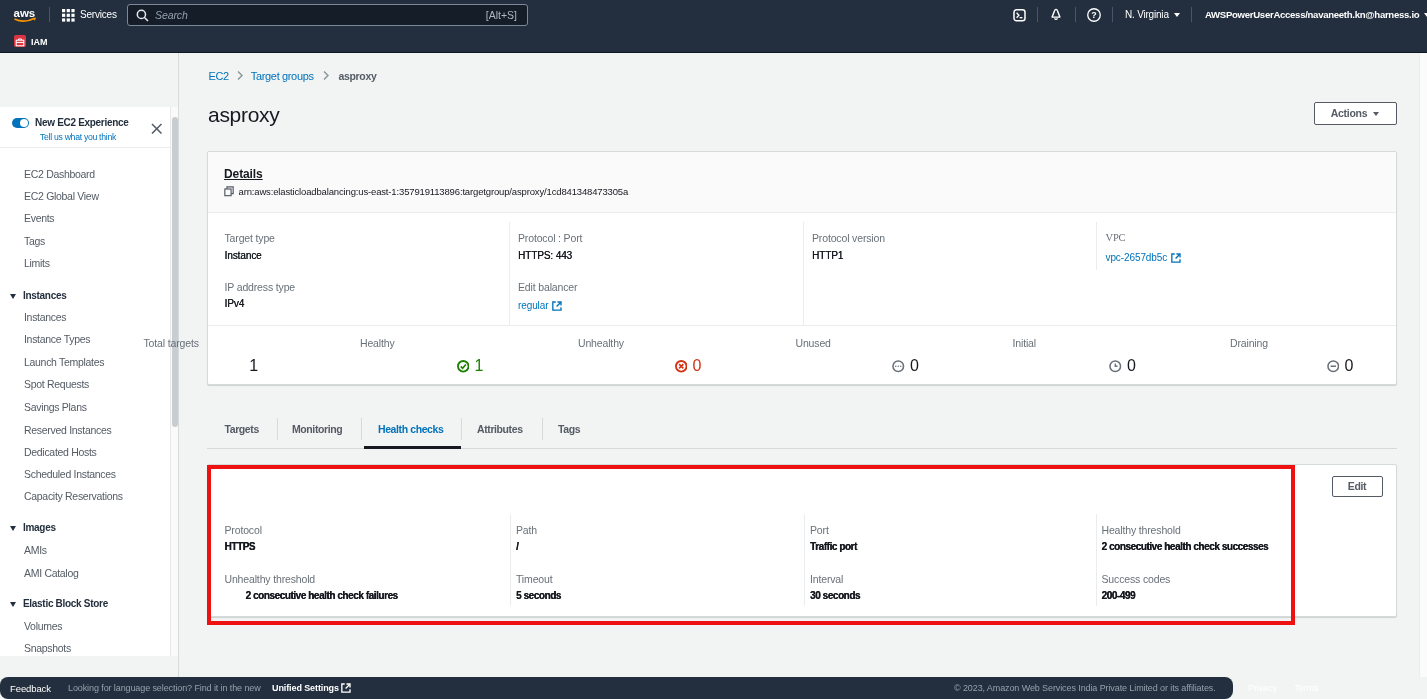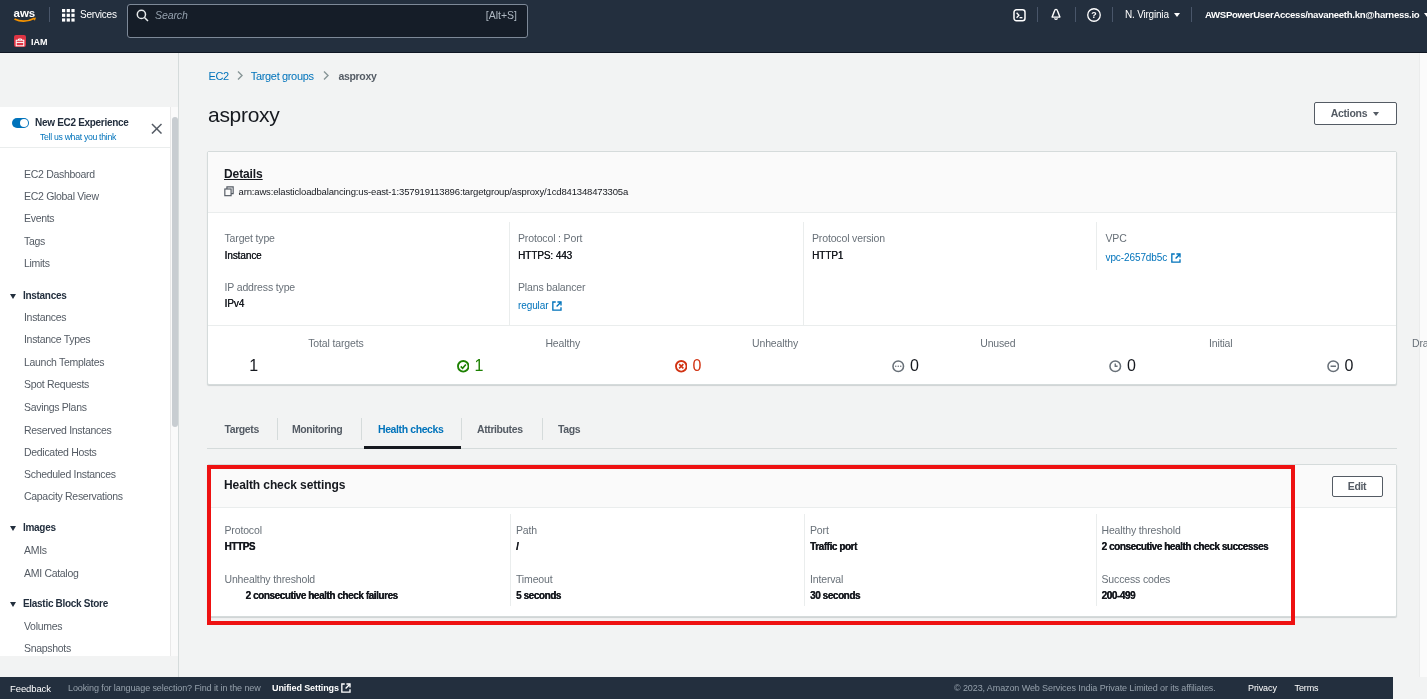--- a/index.html
+++ b/index.html
@@ -3,21 +3,21 @@
 <meta charset="utf-8">
 <style>
 * { margin:0; padding:0; box-sizing:border-box; }
 html,body { width:1427px; height:699px; overflow:hidden; }
 body { font-family:"Liberation Sans", sans-serif; background:#f2f3f3; position:relative; }
 .abs { position:absolute; }
 
 
 .hdr { position:absolute; left:0; top:0; width:1427px; height:53px; background:#232f3e; border-bottom:1px solid #0f1723; z-index:50; }
 .hdiv { position:absolute; width:1px; height:15px; top:7px; background:#49566a; }
-.searchbox { position:absolute; left:127px; top:4px; width:401px; height:34px; background:#151d28; border:1.5px solid #7d8998; border-radius:3px; }
+.searchbox { position:absolute; left:127px; top:4px; width:401px; height:22px; background:#151d28; border:1.5px solid #7d8998; border-radius:3px; }
 .searchbox .ph { position:absolute; left:27px; top:4px; font-style:italic; color:#94a0ad; font-size:10.5px; letter-spacing:-0.1px; }
 .searchbox .alt { position:absolute; right:10px; top:4px; color:#aeb8c2; font-size:10.5px; }
 .hr1txt { position:absolute; top:9px; color:#fff; font-size:10px; letter-spacing:-0.2px; white-space:nowrap; }
 .caret { display:inline-block; width:0; height:0; border-left:3.5px solid transparent; border-right:3.5px solid transparent; border-top:4.5px solid #fff; margin-left:5px; position:relative; top:-1px; }
 .iamicon { position:absolute; left:14px; top:35px; width:12px; height:12px; background:#dd3444; border-radius:2px; }
 
 
 .side { position:absolute; left:0; top:107px; width:170px; height:549px; background:#fff; }
 .sscroll { position:absolute; left:170px; top:107px; width:9px; height:549px; background:#fafafa; border-left:1px solid #e9e9e9; }
 .sthumb { position:absolute; left:172px; top:117px; width:6px; height:310px; background:#c8cdd1; border-radius:3px; }
@@ -41,35 +41,35 @@
 .card { position:absolute; left:207px; top:151px; width:1190px; background:#fff; border:1px solid #d5dbdb; border-radius:2px; box-shadow:0 1px 1px 0 rgba(0,28,36,0.15); }
 .card .chead { background:#fafafa; border-bottom:1px solid #eaeded; position:relative; }
 .ctitle { font-size:12px; font-weight:700; color:#16191f; letter-spacing:-0.1px; }
 .lbl { font-size:10.5px; color:#687078; line-height:12px; letter-spacing:-0.15px; }
 .val { font-size:10px; color:#16191f; line-height:12px; letter-spacing:-0.1px; text-shadow:0.3px 0 0 #16191f; }
 .val.b { font-weight:700; font-size:10px; letter-spacing:-0.45px; }
 a.lnk { color:#0073bb; text-decoration:none; font-size:10px; letter-spacing:-0.1px; }
 .vdiv { position:absolute; width:1px; background:#eaeded; }
 
 
-.slbl { position:absolute; width:220px; text-align:right; font-size:10.5px; color:#687078; letter-spacing:-0.15px; top:336.5px; }
+.slbl { position:absolute; width:220px; text-align:left; font-size:10.5px; color:#687078; letter-spacing:-0.15px; top:336.5px; }
 .sval { position:absolute; width:220px; text-align:center; top:357.5px; height:16px; line-height:16px; }
 .sval .num { font-size:16px; letter-spacing:-0.2px; }
 .sval svg { vertical-align:-2px; margin-right:5px; }
 
 
 .tab { position:absolute; top:423.5px; font-size:10.5px; font-weight:700; color:#545b64; letter-spacing:-0.4px; line-height:11px; }
 .tabdiv { position:absolute; top:418px; width:1px; height:22px; background:#d5dbdb; }
 .tabline { position:absolute; left:207px; top:448px; width:1190px; height:1px; background:#d5dbdb; }
 .tabactive { position:absolute; left:363.5px; top:445.5px; width:97.5px; height:3px; background:#16191f; }
 
 .redbox { position:absolute; left:206.8px; top:464.8px; width:1088.2px; height:159.8px; border:4.6px solid #ee1111; z-index:30; }
 
 
-.foot { position:absolute; left:0; top:677px; width:1393px; height:22px; background:#232f3e; font-size:9px; z-index:50; }
+.foot { position:absolute; left:0; top:677px; width:1233px; height:22px; background:#232f3e; font-size:9px; z-index:50;border-radius:8px; }
 .foot .g { color:#95a0ab; }
 .foot span { position:absolute; top:6px; letter-spacing:-0.1px; }
 
 .extlnk { display:inline-block; vertical-align:-2px; margin-left:4px; }
 </style>
 </head>
 <body>
 
 <div class="hdr">
 
@@ -197,31 +197,31 @@
   </div>
   <div class="vdiv" style="left:301px;top:70px;height:103px;"></div>
   <div class="vdiv" style="left:595px;top:70px;height:103px;"></div>
   <div class="vdiv" style="left:888px;top:70px;height:48px;"></div>
   <div class="lbl abs" style="left:16.5px;top:80px;">Target type</div>
   <div class="val abs" style="left:16.5px;top:97.5px;">Instance</div>
   <div class="lbl abs" style="left:16.5px;top:129px;">IP address type</div>
   <div class="val abs" style="left:16.5px;top:146px;">IPv4</div>
   <div class="lbl abs" style="left:310px;top:80px;">Protocol : Port</div>
   <div class="val abs" style="left:310px;top:97.5px;">HTTPS: 443</div>
-  <div class="lbl abs" style="left:310px;top:129px;">Plans balancer</div>
+  <div class="lbl abs" style="left:310px;top:129px;">Edit balancer</div>
   <div class="abs" style="left:310px;top:146px;line-height:12px;"><a class="lnk">regular</a><span class="extlnk"><svg width="10" height="10" viewBox="0 0 12 12">
           <g stroke="#0073bb" fill="none" stroke-width="1.6">
             <path d="M4.5 1.2 L1 1.2 L1 11 L10.8 11 L10.8 7.5"></path>
             <path d="M6.5 1.2 L10.8 1.2 L10.8 5.5"></path>
             <line x1="10.6" y1="1.4" x2="5.5" y2="6.5"></line>
           </g>
         </svg></span></div>
   <div class="lbl abs" style="left:604px;top:80px;">Protocol version</div>
   <div class="val abs" style="left:604px;top:97.5px;">HTTP1</div>
-  <div class="lbl abs" style="left:897.5px;top:80px;">VPC</div>
+  <div class="lbl abs" style="left:897.5px;top:80px;font-family:Liberation Serif, serif;">VPC</div>
   <div class="abs" style="left:897.5px;top:97.5px;line-height:12px;"><a class="lnk">vpc-2657db5c</a><span class="extlnk"><svg width="10" height="10" viewBox="0 0 12 12">
           <g stroke="#0073bb" fill="none" stroke-width="1.6">
             <path d="M4.5 1.2 L1 1.2 L1 11 L10.8 11 L10.8 7.5"></path>
             <path d="M6.5 1.2 L10.8 1.2 L10.8 5.5"></path>
             <line x1="10.6" y1="1.4" x2="5.5" y2="6.5"></line>
           </g>
         </svg></span></div>
   <div style="position:absolute;left:0;top:173px;width:100%;height:1px;background:#eaeded;"></div>
 </div>
 
@@ -261,23 +261,20 @@
 <div class="tab" style="left:477px;">Attributes</div>
 <div class="tab" style="left:558px;">Tags</div>
 <div class="tabdiv" style="left:276.5px;"></div>
 <div class="tabdiv" style="left:360.5px;"></div>
 <div class="tabdiv" style="left:460.5px;"></div>
 <div class="tabdiv" style="left:541.5px;"></div>
 <div class="tabline"></div>
 <div class="tabactive"></div>
 
 <div class="card" style="top:464px;height:153px;">
-  <div class="chead" style="height:43px;">
-    <div class="ctitle" style="position:absolute;left:16px;top:13px;">Health check settings</div>
-  </div>
   <div class="vdiv" style="left:302px;top:49px;height:92px;"></div>
   <div class="vdiv" style="left:596px;top:49px;height:92px;"></div>
   <div class="vdiv" style="left:888px;top:49px;height:92px;"></div>
   <div class="lbl abs" style="left:16.5px;top:59px;">Protocol</div>
   <div class="val b abs" style="left:16.5px;top:76px;">HTTPS</div>
   <div class="lbl abs" style="left:16.5px;top:108px;">Unhealthy threshold</div>
   <div class="val b abs" style="left:16.5px;top:125px;margin-left:21px;">2 consecutive health check failures</div>
   <div class="lbl abs" style="left:308px;top:59px;">Path</div>
   <div class="val b abs" style="left:308px;top:76px;">/</div>
   <div class="lbl abs" style="left:308px;top:108px;">Timeout</div>

